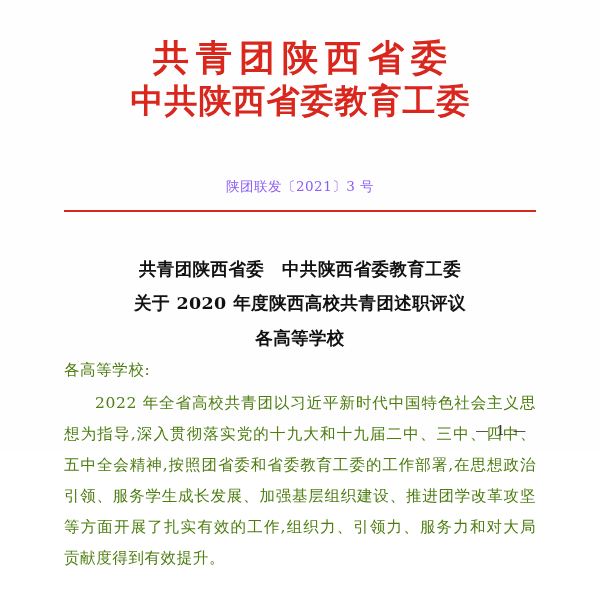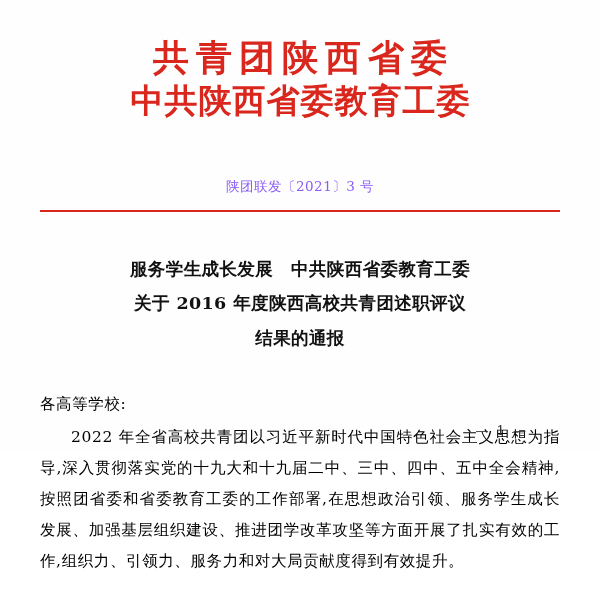--- a/index.html
+++ b/index.html
@@ -12,21 +12,21 @@
     background: #ffffff;
     font-family: "DejaVu Serif", "Liberation Serif", serif;
     overflow: hidden;
   }
   .page {
     position: relative;
     width: 600px;
     height: 452px;
     background: #fefefe;
     box-sizing: border-box;
-    padding: 0 40px;
+    padding: 0 64px;
   }
   
   .letterhead {
     padding-top: 34px;
     text-align: center;
   }
   .letterhead-line {
     color: #d9271e;
     font-weight: bold;
     font-family: "DejaVu Serif", "Liberation Serif", serif;
@@ -70,24 +70,23 @@
     line-height: 1.95;
     color: #111;
     letter-spacing: 0.4px;
   }
   .title .tline {
     display: block;
     white-space: nowrap;
   }
   
   .body {
-    margin-top: 34px;
     font-size: 15.5px;
     line-height: 2.0;
-    color: #000000;
+    color: #4d7c0f;
     text-align: justify;
     letter-spacing: 0.6px;
   }
   .salutation {
     margin: 0 0 2px 0;
   }
   .para {
     margin: 0;
     text-indent: 2em;
   }
@@ -111,23 +110,23 @@
     <div class="letterhead-line l2">中共陕西省委教育工委</div>
   </div>
 
   <div class="docnum-wrap">
     <div class="docnum">陕团联发〔2021〕3 号</div>
   </div>
 
   <div class="red-rule"></div>
 
   <div class="title">
-    <span class="tline">服务学生成长发展　中共陕西省委教育工委</span>
-    <span class="tline">关于 2016 年度陕西高校共青团述职评议</span>
-    <span class="tline">结果的通报</span>
+    <span class="tline">共青团陕西省委　中共陕西省委教育工委</span>
+    <span class="tline">关于 2020 年度陕西高校共青团述职评议</span>
+    <span class="tline">各高等学校</span>
   </div>
 
   <div class="body">
     <p class="salutation">各高等学校:</p>
     <p class="para">2022 年全省高校共青团以习近平新时代中国特色社会主义思想为指导,深入贯彻落实党的十九大和十九届二中、三中、四中、五中全会精神,按照团省委和省委教育工委的工作部署,在思想政治引领、服务学生成长发展、加强基层组织建设、推进团学改革攻坚等方面开展了扎实有效的工作,组织力、引领力、服务力和对大局贡献度得到有效提升。</p>
   </div>
 
   <div class="footer">— 1 —</div>
 
 </div>

